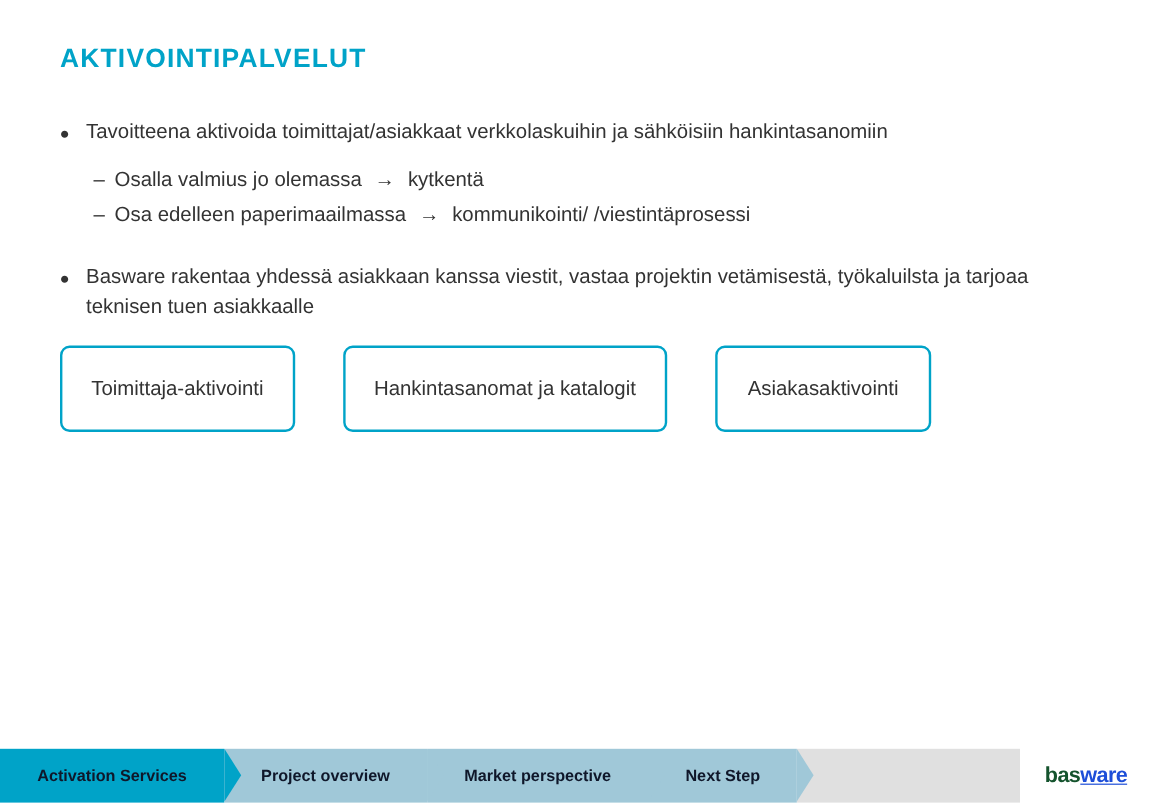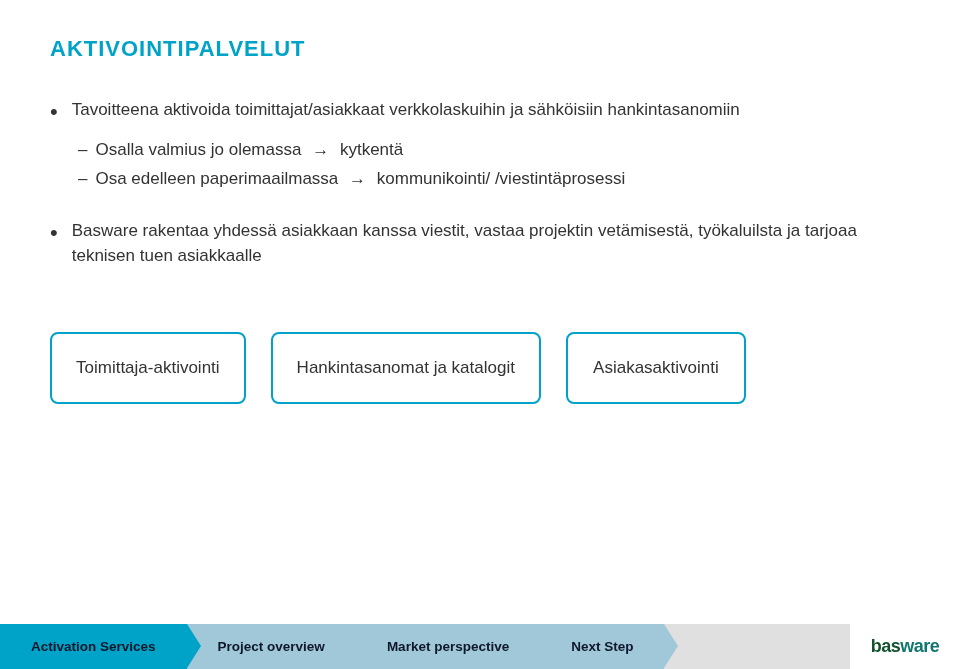--- a/index.html
+++ b/index.html
@@ -67,22 +67,22 @@
       flex-shrink: 0;
     }
 
     .arrow {
       margin: 0 6px;
       color: #333;
     }
 
     .boxes-row {
       display: flex;
-      gap: 25px;
-      margin-top: 64px;
+      gap: 40px;
+      margin-top: 20px;
     }
 
     .box {
       border: 2px solid #00a3c8;
       border-radius: 8px;
       padding: 22px 24px;
       font-size: 17px;
       color: #333;
       font-weight: 500;
       min-width: 180px;
@@ -225,16 +225,16 @@
   </div>
   <div class="footer-segment inactive">
     <span>Market perspective</span>
   </div>
   <div class="footer-segment inactive">
     <span>Next Step</span>
   </div>
   <div class="footer-spacer"></div>
   <div class="footer-logo">
     <div class="basware-logo">
-      <span style="color:#14532d;">bas</span><span style="color:#0f766e;">ware</span>
+      <span style="color:#14532d;">bas</span><span style="color:#1d4ed8;text-decoration:underline;">ware</span>
     </div>
   </div>
 </div>
 
 </body></html>

